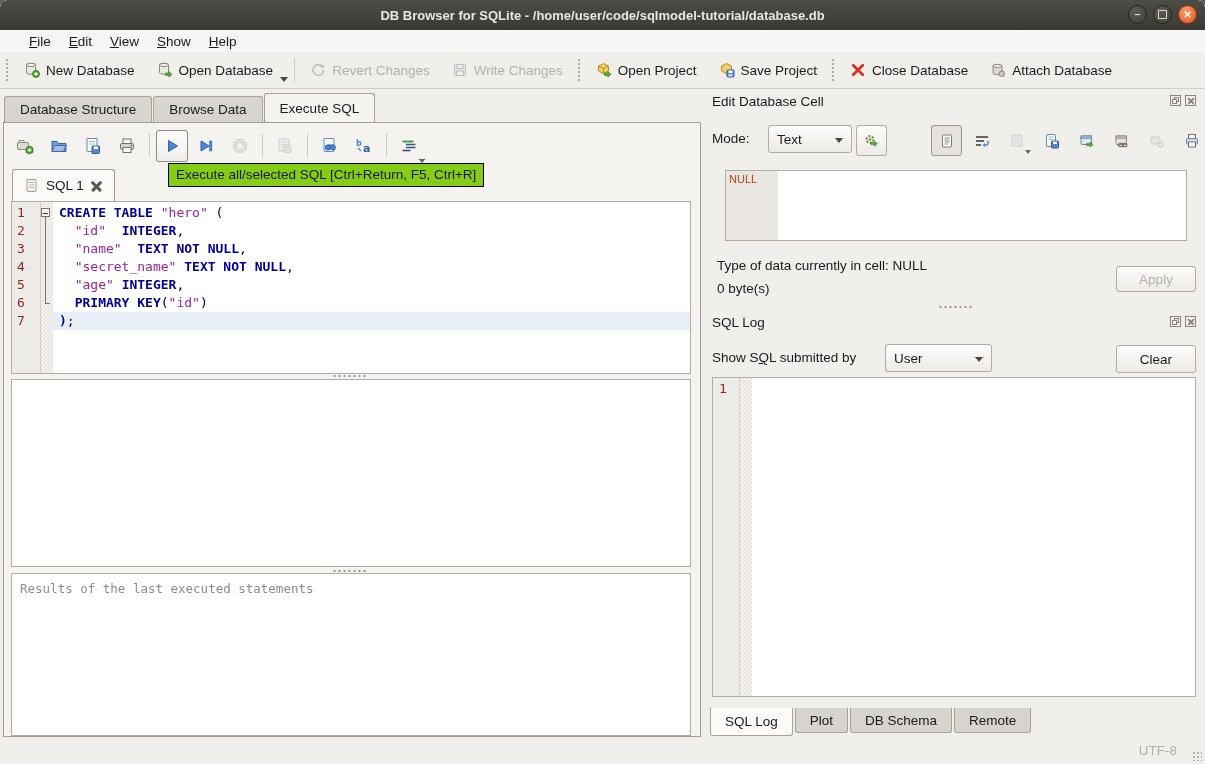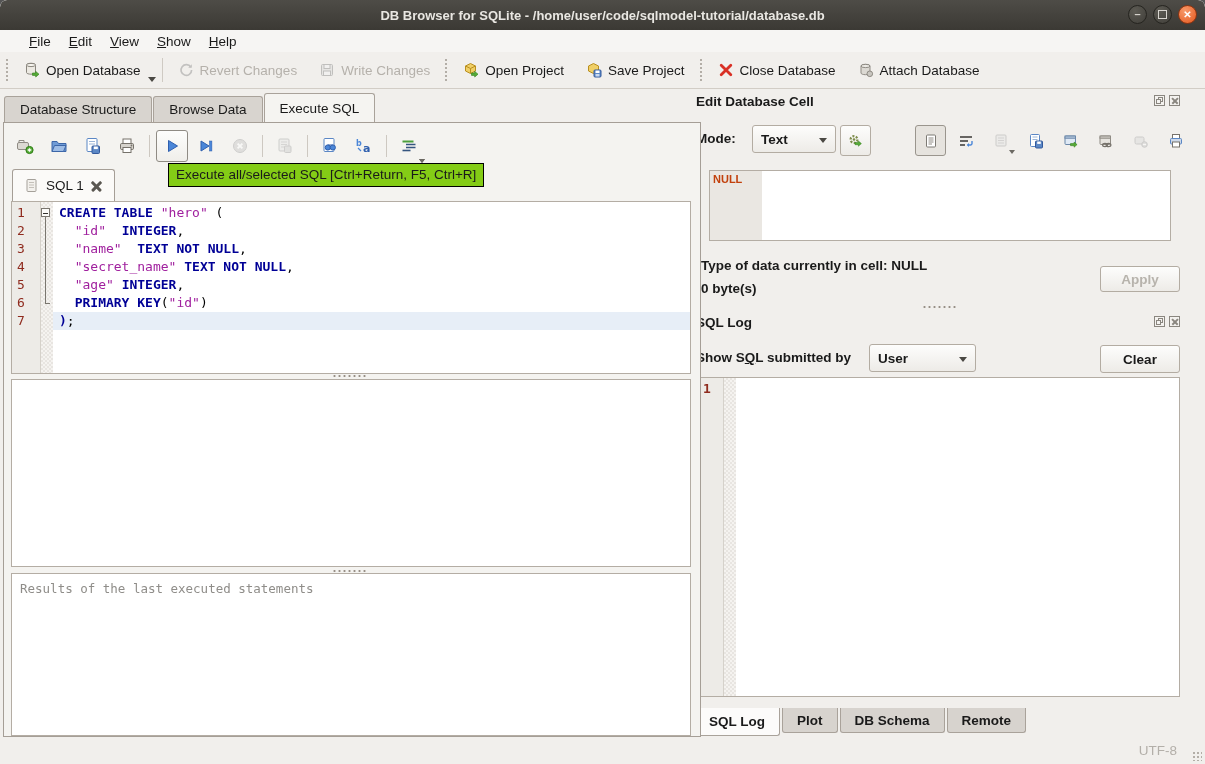--- a/index.html
+++ b/index.html
@@ -82,21 +82,21 @@
   .fold-end::after{content:"";position:absolute;left:5px;top:0;height:9px;border-left:1px solid #7a766f;}
   .fold-end::before{content:"";position:absolute;left:5px;top:9px;width:5px;border-top:1px solid #7a766f;}
   .pane{position:absolute;left:7px;width:680px;background:#fff;border:1px solid #b4ada4;box-sizing:border-box;}
   .hdots{position:absolute;height:4px;width:34px;
     background-image:radial-gradient(circle,#978f86 1px,transparent 1.2px);background-size:5px 4px;}
   .results-text{position:absolute;left:8px;top:7px;font-family:"DejaVu Sans Mono",monospace;font-size:12.5px;color:#8f8d89;}
   
   .tooltip{position:absolute;left:168px;top:163px;height:22px;line-height:22px;padding:0 7px;
     background:#84cc16;border:1px solid #000;font-size:13.5px;z-index:50;white-space:nowrap;}
   
-  .right-area{position:absolute;left:690px;top:89px;width:499px;height:649px;font-weight:bold;}
+  .right-area{position:absolute;left:706px;top:89px;width:499px;height:649px;}
   .dock-title{position:absolute;left:6px;font-size:13.5px;}
   .dock-btns{position:absolute;display:flex;gap:4px;}
   .dkb{width:11px;height:11px;border:1px solid #8a867f;position:relative;background:#f4f2ef;box-sizing:border-box;}
   .dkb.float::before{content:"";position:absolute;right:1px;top:1px;width:5px;height:5px;border:1px solid #8a867f;box-sizing:border-box;}
   .dkb.float::after{content:"";position:absolute;left:1px;bottom:1px;width:5px;height:5px;border:1px solid #8a867f;background:#f4f2ef;box-sizing:border-box;}
   .dkb.close::before,.dkb.close::after{content:"";position:absolute;left:0.5px;top:4px;width:8px;height:1.6px;background:#8a867f;}
   .dkb.close::before{transform:rotate(45deg);} .dkb.close::after{transform:rotate(-45deg);}
   .combo{position:absolute;height:28px;border:1px solid #b3aca2;border-radius:3px;
     background:linear-gradient(#fdfdfc,#edebe7);display:flex;align-items:center;
     padding:0 8px;box-sizing:border-box;font-size:13.5px;}
@@ -160,20 +160,29 @@
     <span class="menu-item flu">Show</span>
     <span class="menu-item flu">Help</span>
   </div>
 
   <div class="toolbar">
     <div class="tb-handle"></div>
     <div class="tbtn">
       <svg class="ic" width="16" height="16" viewBox="0 0 16 16">
         <path d="M2.5 3c0-1 2-1.7 4.5-1.7S11.5 2 11.5 3v7.5c0 1-2 1.7-4.5 1.7s-4.5-.7-4.5-1.7z" fill="#ece9e2" stroke="#8a867e"></path>
         <ellipse cx="7" cy="3" rx="4.5" ry="1.6" fill="#f8f6f0" stroke="#8a867e"></ellipse>
+        <circle cx="12" cy="12" r="3.4" fill="#56ab38" stroke="#2e7d14"></circle>
+        <path d="M12 10.3v3.4M10.3 12h3.4" stroke="#fff" stroke-width="1.3"></path>
+      </svg>
+      <span class="label">New Database</span>
+    </div>
+    <div class="tbtn">
+      <svg class="ic" width="16" height="16" viewBox="0 0 16 16">
+        <path d="M2.5 3c0-1 2-1.7 4.5-1.7S11.5 2 11.5 3v7.5c0 1-2 1.7-4.5 1.7s-4.5-.7-4.5-1.7z" fill="#ece9e2" stroke="#8a867e"></path>
+        <ellipse cx="7" cy="3" rx="4.5" ry="1.6" fill="#f8f6f0" stroke="#8a867e"></ellipse>
         <path d="M8.5 11h3.2V9.4l3.3 2.8-3.3 2.8v-1.6H8.5z" fill="#56ab38" stroke="#2e7d14" stroke-width="0.6"></path>
       </svg>
       <span class="label">Open Database</span>
     </div>
     <div class="caret-down"></div>
     <div class="tb-sep"></div>
     <div class="tbtn disabled">
       <svg class="ic" width="16" height="16" viewBox="0 0 16 16">
         <path d="M12.8 5.2A5.3 5.3 0 1 0 13.6 8" fill="none" stroke="#8f8b84" stroke-width="1.7"></path>
         <path d="M13.8 2.2v3.6h-3.6z" fill="#8f8b84"></path>

